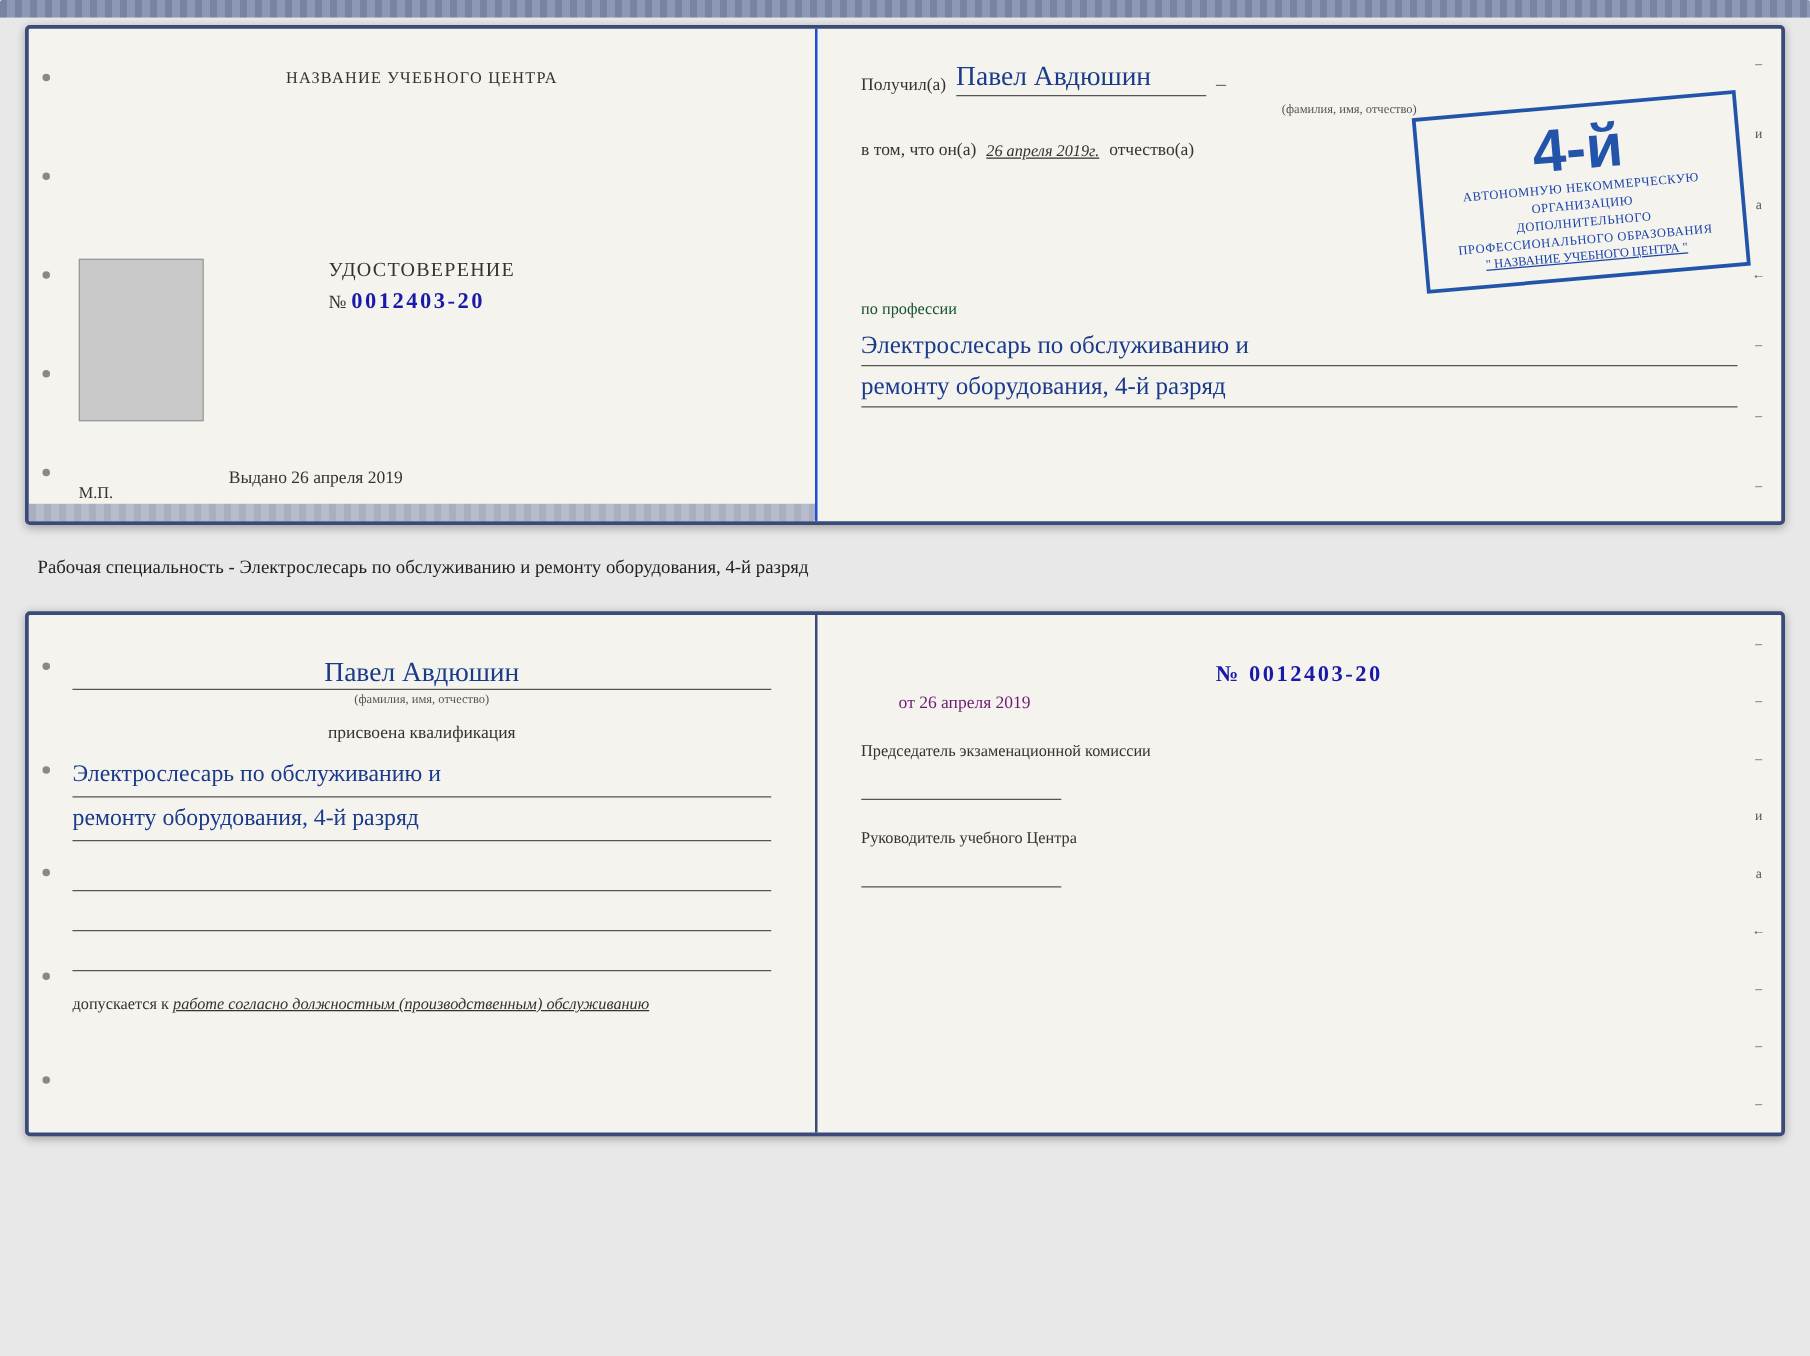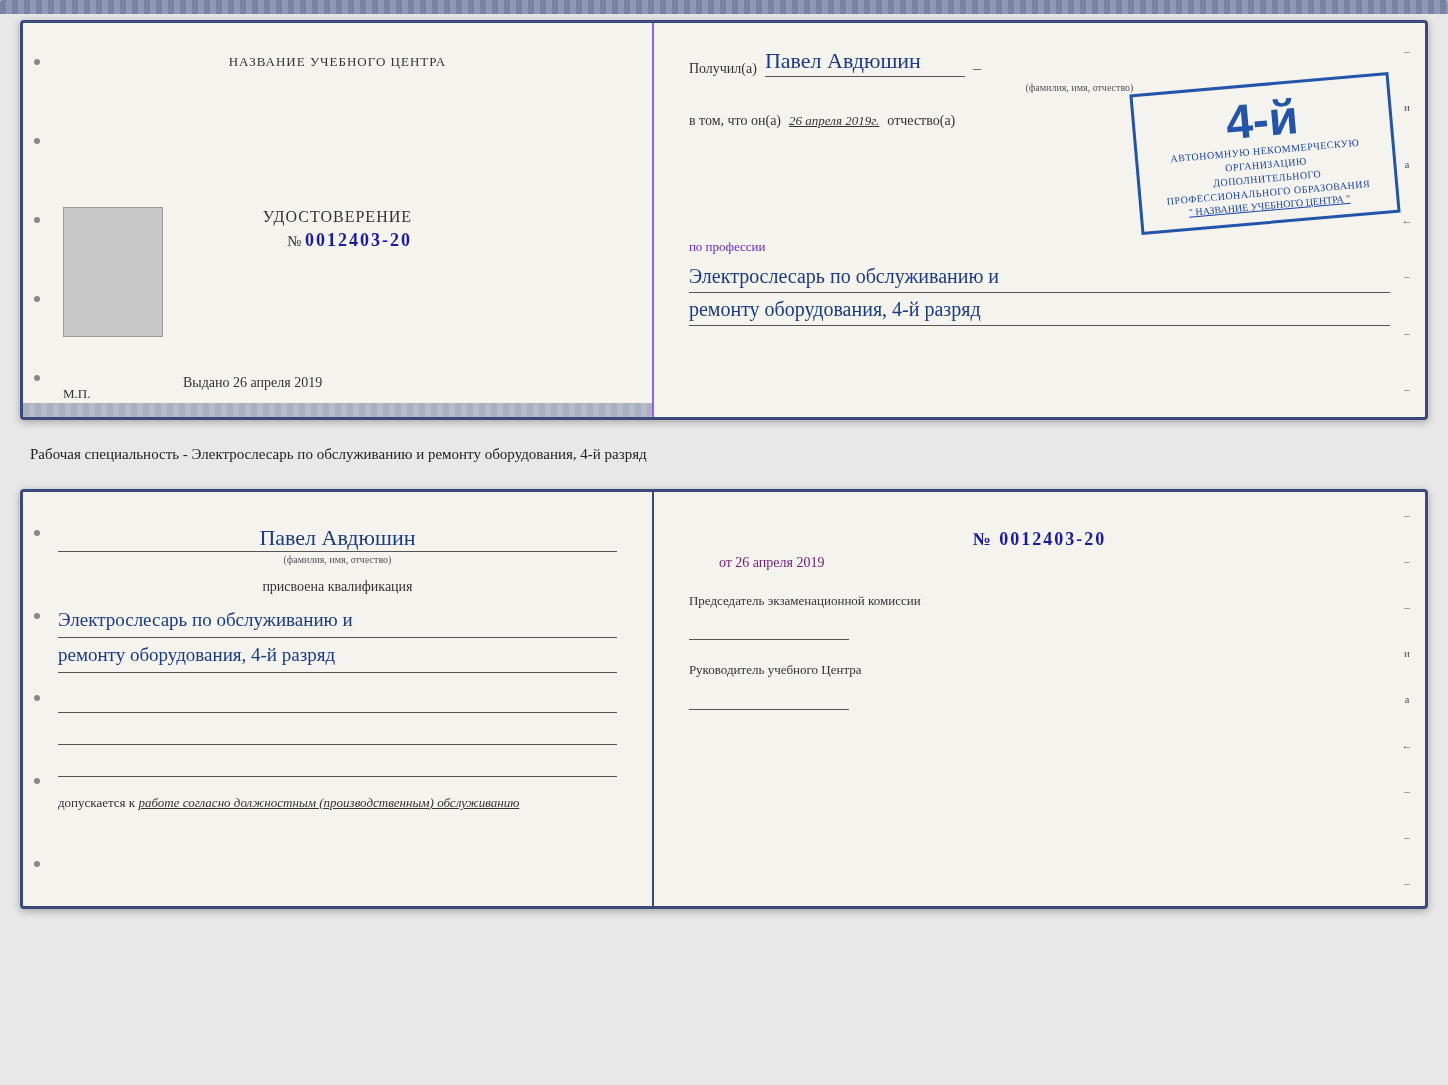--- a/index.html
+++ b/index.html
@@ -22,21 +22,21 @@
       display: flex;
       background: #f5f3ee;
       border: 3px solid #3a4a7a;
       border-radius: 4px;
       min-height: 400px;
       box-shadow: 0 2px 8px rgba(0,0,0,0.3);
     }
 
     .doc-left {
       width: 45%;
-      border-right: 2px solid #8b5cf6;
+      border-right: 2px solid #1d4ed8;
       padding: 30px 40px;
       display: flex;
       flex-direction: column;
       align-items: center;
       justify-content: space-between;
       position: relative;
     }
 
     .doc-right {
       width: 55%;
@@ -48,21 +48,21 @@
       text-align: center;
       font-size: 13px;
       letter-spacing: 1px;
       color: #333;
       line-height: 1.4;
       font-weight: normal;
       text-transform: uppercase;
     }
 
     .doc-udostoverenie {
-      text-align: right;
+      text-align: left;
       margin: auto 0;
     }
 
     .udost-label {
       font-size: 16px;
       letter-spacing: 1px;
       text-transform: uppercase;
       color: #333;
     }
 
@@ -195,21 +195,21 @@
     .stamp-org-name {
       font-size: 10px;
       color: #1a44aa;
       text-decoration: underline;
       text-transform: uppercase;
     }
 
     .po-professii {
       margin-top: 100px;
       font-size: 13px;
-      color: #6d28d9;
+      color: #14532d;
     }
 
     .handwritten-profession {
       font-family: 'Segoe Script', 'Brush Script MT', cursive;
       font-size: 20px;
       color: #1a3a8a;
       line-height: 1.6;
       border-bottom: 1px solid #555;
       display: block;
       margin-top: 5px;

